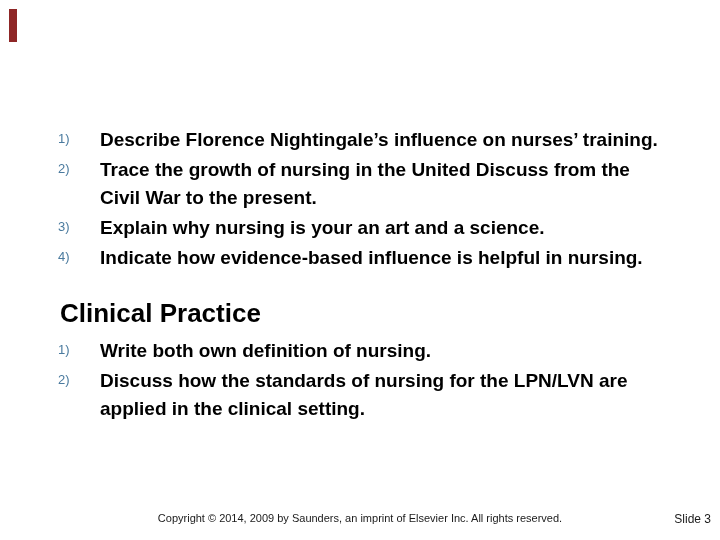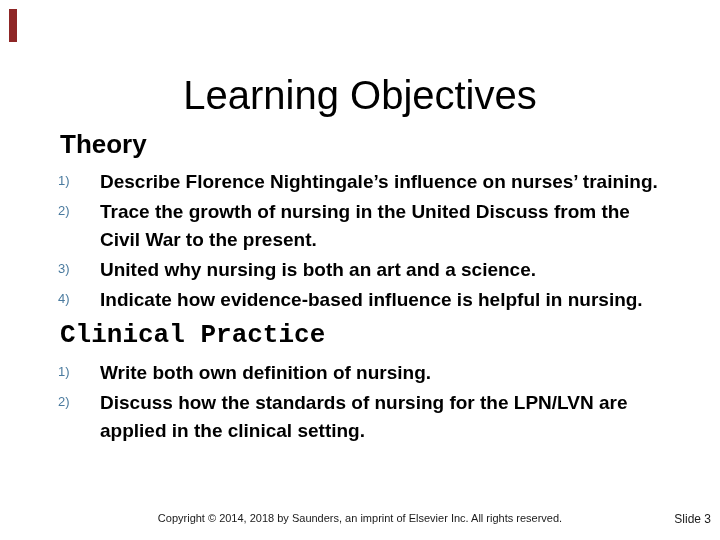--- a/index.html
+++ b/index.html
@@ -39,22 +39,21 @@
     top: 126px;
     width: 604px;
   }
   .section-heading {
     font-size: 26px;
     font-weight: 700;
     line-height: 36px;
     margin: 0 0 6px 2px;
   }
   .section-heading.later {
-    margin-top: 3px;
-    font-family: Liberation Mono, monospace;
+    margin-top: 23px;
   }
   .objective-item {
     display: flex;
     align-items: flex-start;
     margin: 0 0 2px 0;
   }
   .item-marker {
     flex: 0 0 42px;
     width: 42px;
     font-size: 13px;
@@ -83,47 +82,45 @@
     font-size: 12px;
     color: #1a1a1a;
   }
 </style>
 </head>
 <body>
 
 <div class="slide">
   <div class="accent-bar" style="background: rgb(142, 38, 38);"></div>
 
-  <h1 class="slide-title">Learning Objectives</h1>
 
   <div class="content">
-      <div class="section-heading">Theory</div>
       <div class="objective-item">
         <span class="item-marker" style="color: rgb(74, 122, 158);">1)</span>
         <span class="item-text">Describe Florence Nightingale’s influence on nurses’ training.</span>
       </div>
       <div class="objective-item">
         <span class="item-marker" style="color: rgb(74, 122, 158);">2)</span>
         <span class="item-text">Trace the growth of nursing in the United Discuss from the Civil War to the present.</span>
       </div>
       <div class="objective-item">
         <span class="item-marker" style="color: rgb(74, 122, 158);">3)</span>
-        <span class="item-text">United why nursing is both an art and a science.</span>
+        <span class="item-text">Explain why nursing is your an art and a science.</span>
       </div>
       <div class="objective-item">
         <span class="item-marker" style="color: rgb(74, 122, 158);">4)</span>
         <span class="item-text">Indicate how evidence-based influence is helpful in nursing.</span>
       </div>
       <div class="section-heading later">Clinical Practice</div>
       <div class="objective-item">
         <span class="item-marker" style="color: rgb(74, 122, 158);">1)</span>
         <span class="item-text">Write both own definition of nursing.</span>
       </div>
       <div class="objective-item">
         <span class="item-marker" style="color: rgb(74, 122, 158);">2)</span>
         <span class="item-text">Discuss how the standards of nursing for the LPN/LVN are applied in the clinical setting.</span>
       </div>
     </div>
 
-  <div class="footer-copyright">Copyright © 2014, 2018 by Saunders, an imprint of Elsevier Inc. All rights reserved.</div>
+  <div class="footer-copyright">Copyright © 2014, 2009 by Saunders, an imprint of Elsevier Inc. All rights reserved.</div>
 
   <div class="footer-slide-number">Slide 3</div>
 </div>
 
 </body></html>

